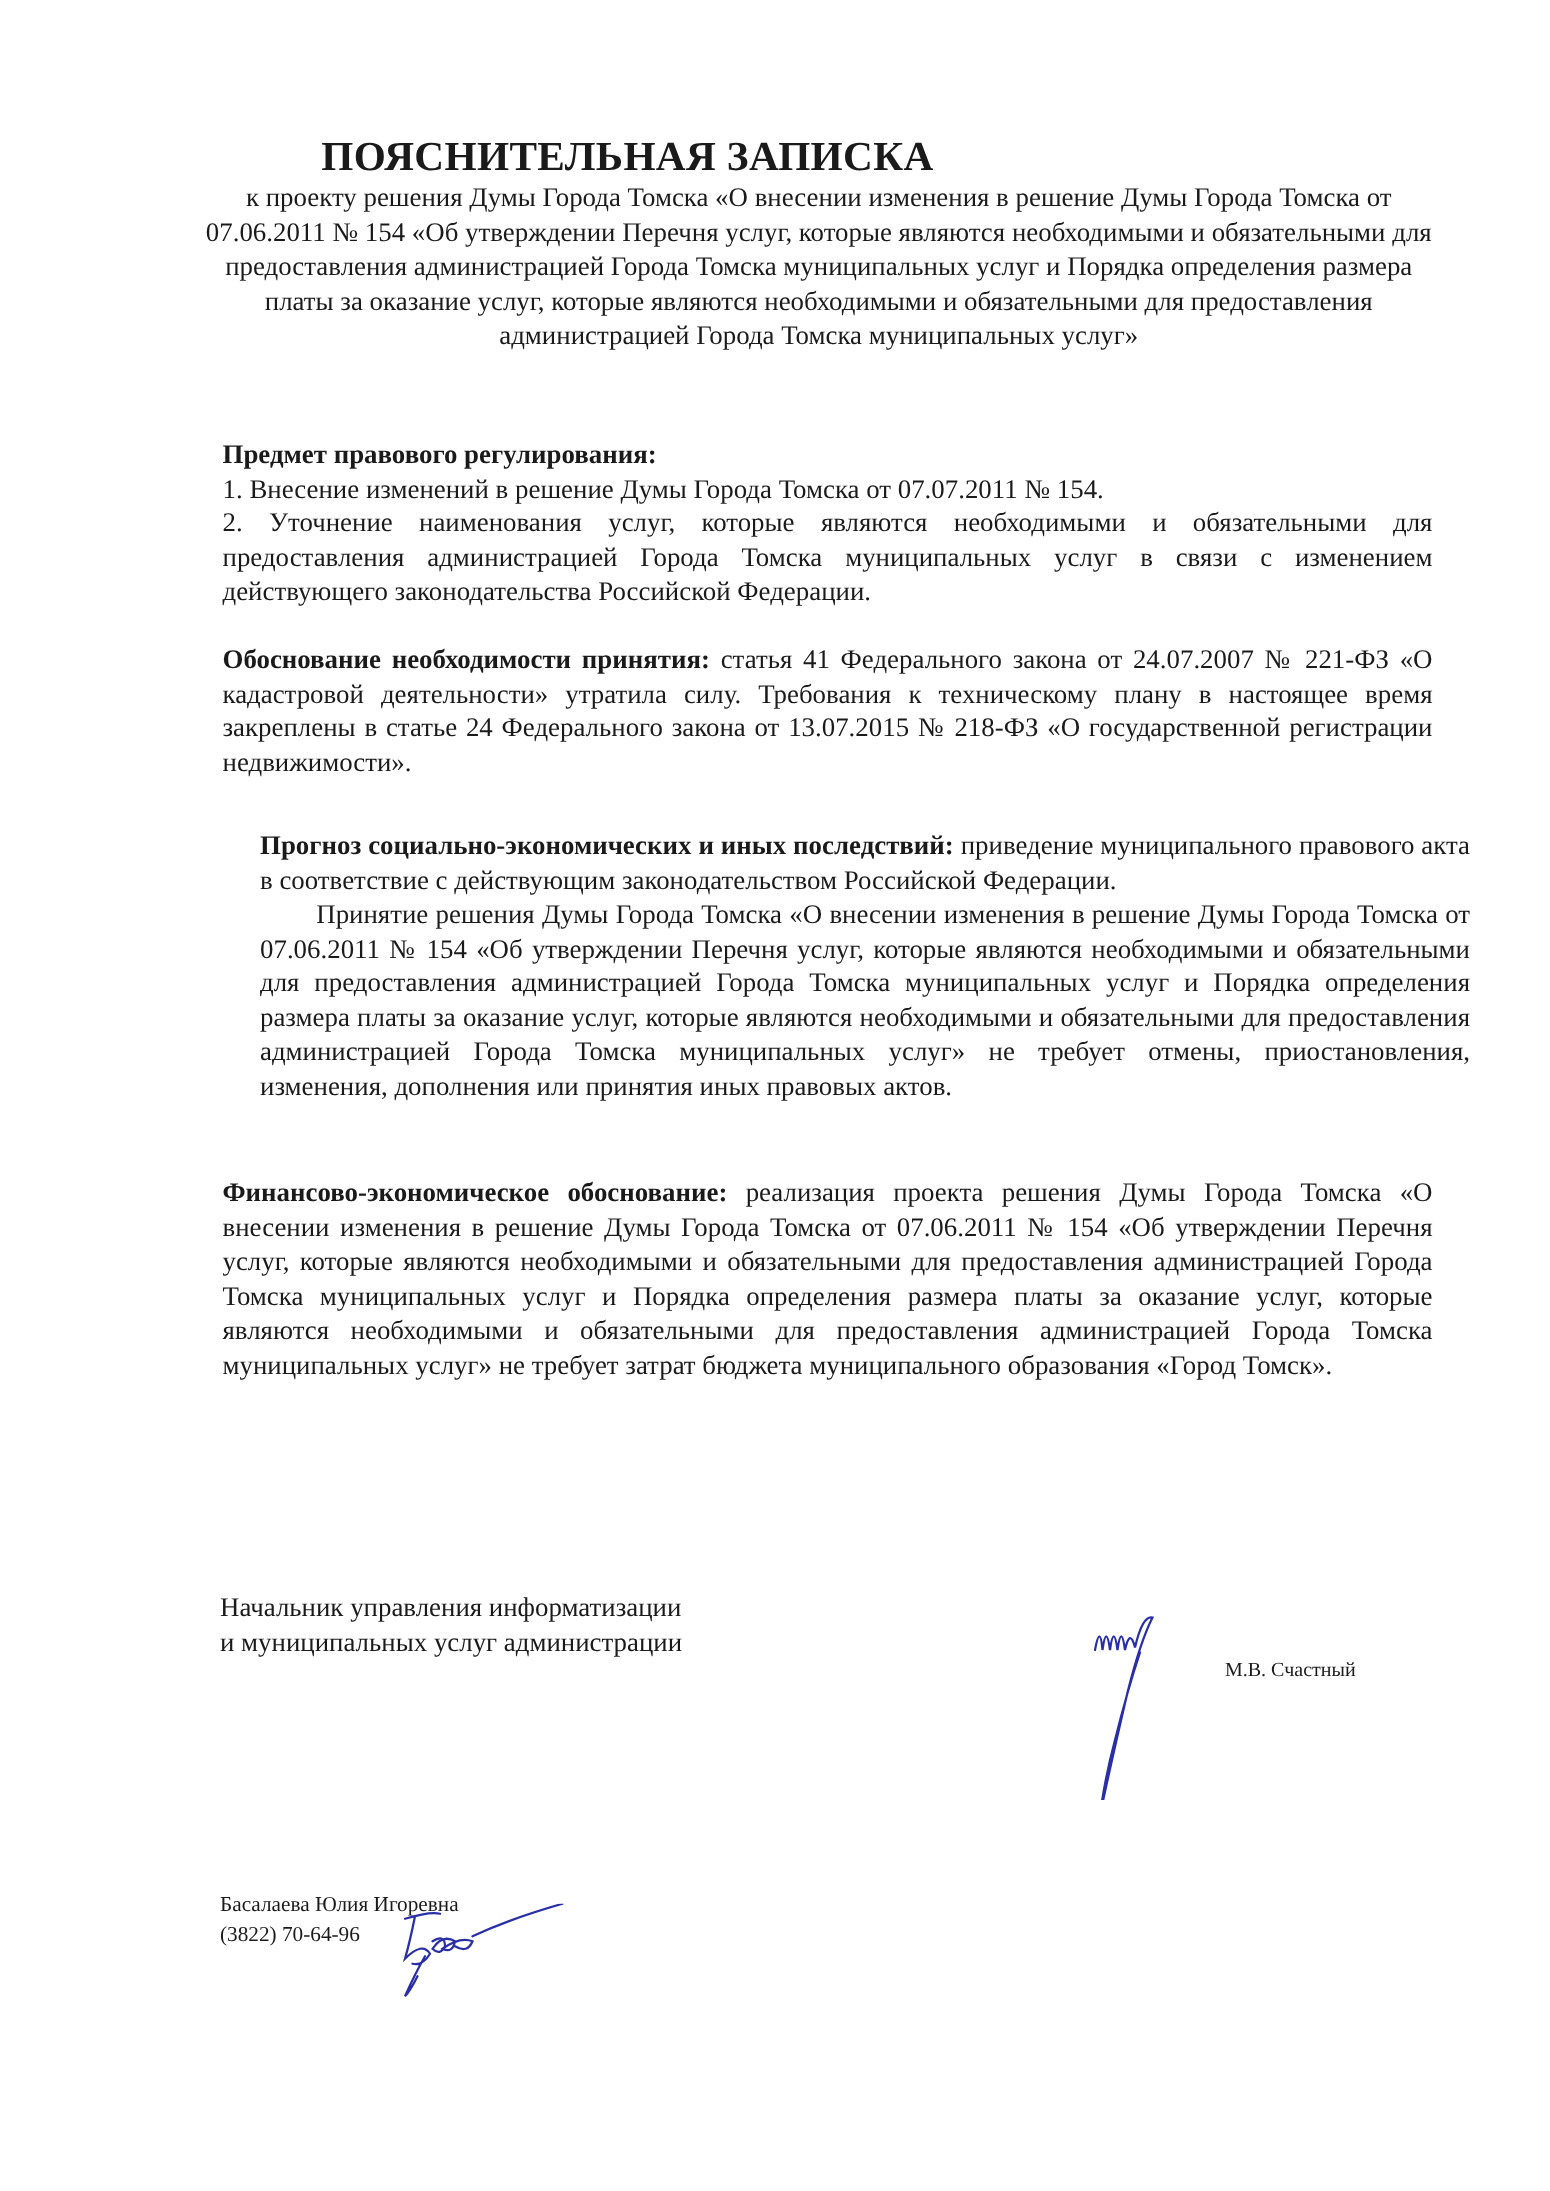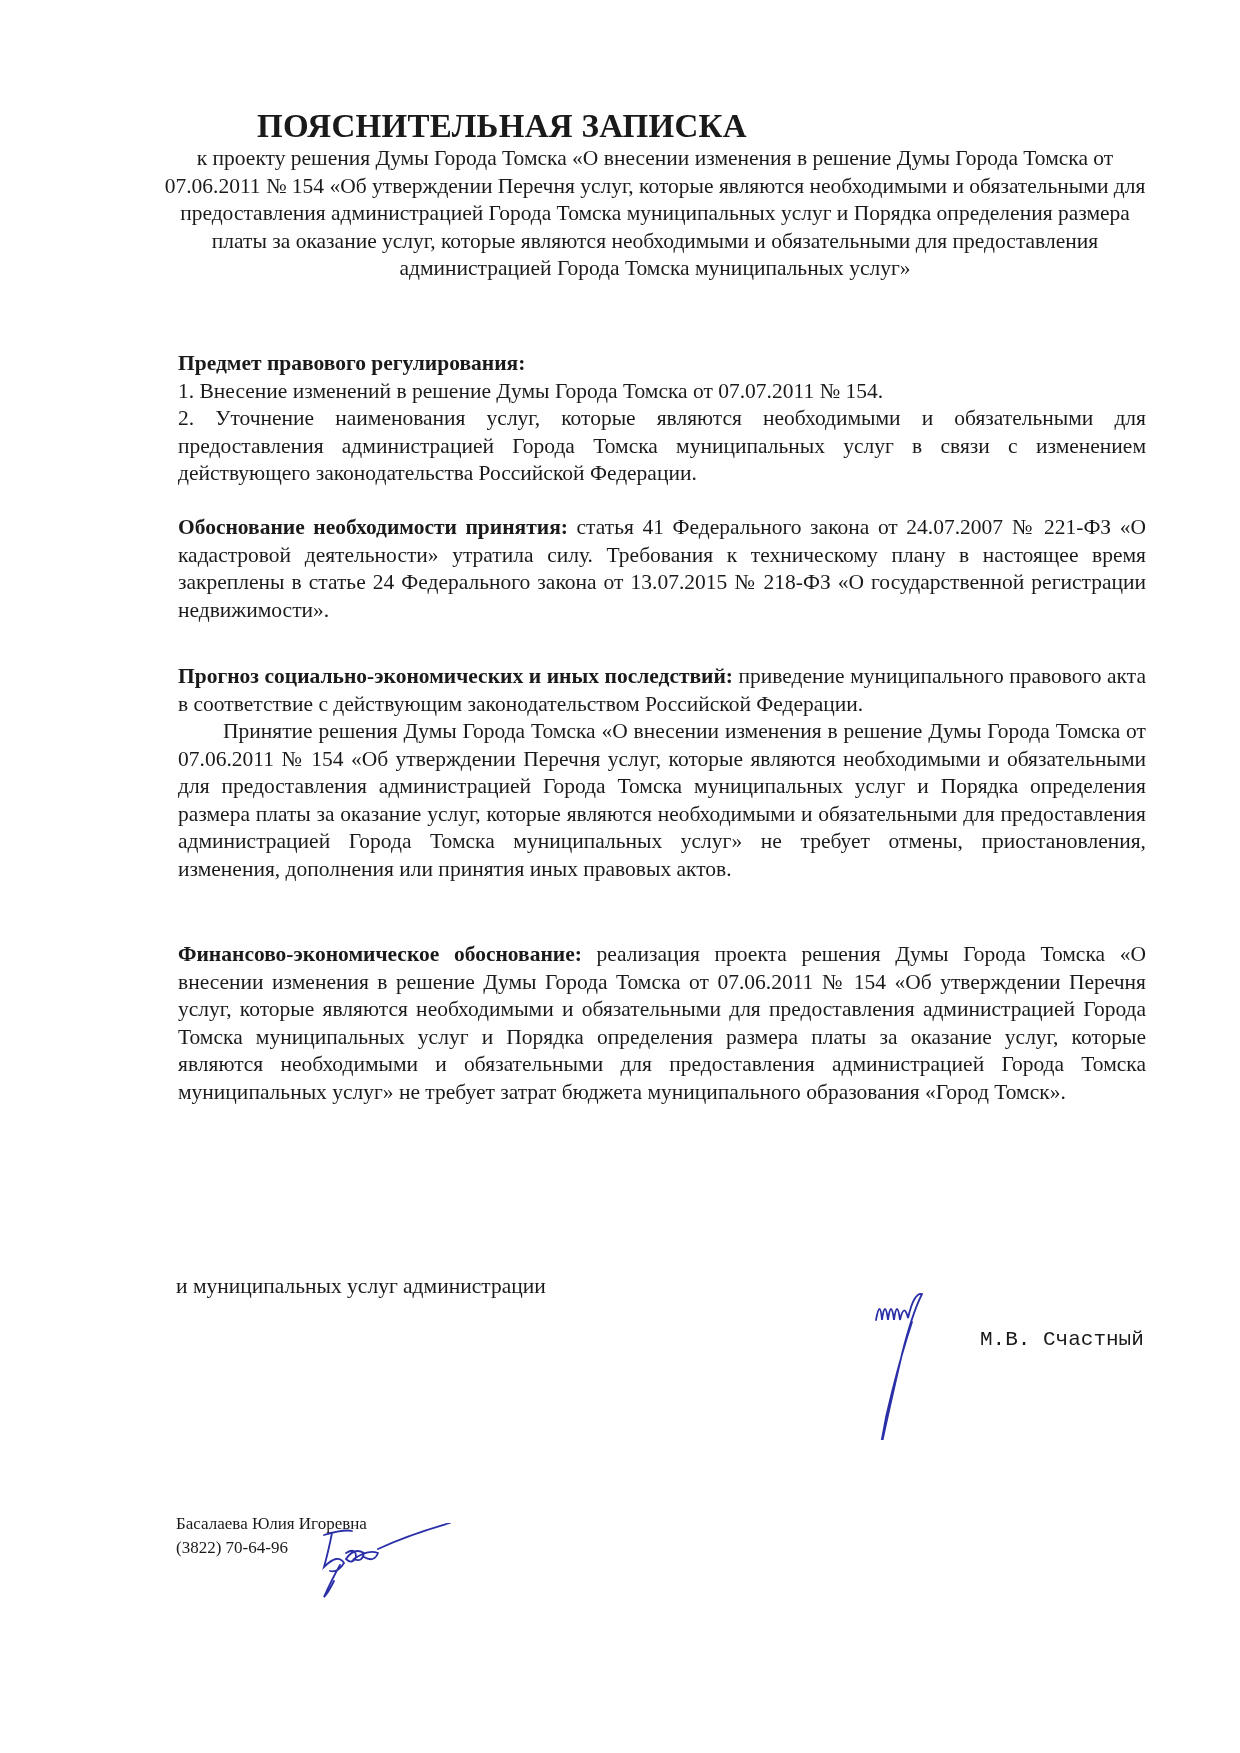--- a/index.html
+++ b/index.html
@@ -8,24 +8,24 @@
   .title{position:absolute;left:0;width:1004px;top:108px;text-align:center;
          font-weight:bold;font-size:33px;letter-spacing:0.3px;}
   .subtitle{position:absolute;left:160px;width:990px;top:145px;text-align:center;
          font-size:21.5px;line-height:27.5px;}
   .block{position:absolute;left:178px;width:968px;font-size:21.5px;line-height:27.5px;text-align:justify;}
   .block p{margin:0;}
   .b{font-weight:bold;}
   .indent{text-indent:45px;}
   #subject{top:350px;}
   #justif{top:514px;}
-  #forecast{top:663px;}
+  #forecast{top:663px;margin-left:30px;}
   #finance{top:941px;}
   .sig-left{position:absolute;left:176px;top:1273px;font-size:21.5px;line-height:27.5px;}
-  .sig-name{position:absolute;left:980px;top:1328px;font-size:21px;font-family:Liberation Mono, monospace;}
+  .sig-name{position:absolute;left:980px;top:1328px;font-size:16px;}
   .sig1{position:absolute;left:868px;top:1290px;}
   .contact{position:absolute;left:176px;top:1512px;font-size:17px;line-height:24px;font-family:Liberation Serif, serif;}
   .sig2{position:absolute;left:318px;top:1523px;}
 </style>
 </head>
 <body>
 
 <div class="title">ПОЯСНИТЕЛЬНАЯ ЗАПИСКА</div>
 <div class="subtitle">к проекту решения Думы Города Томска «О внесении изменения в решение Думы Города Томска от 07.06.2011 № 154 «Об утверждении Перечня услуг, которые являются необходимыми и обязательными для предоставления администрацией Города Томска муниципальных услуг и Порядка определения размера платы за оказание услуг, которые являются необходимыми и обязательными для предоставления администрацией Города Томска муниципальных услуг»</div>
 
@@ -42,20 +42,21 @@
 <div class="block" id="forecast">
   <p><span class="b">Прогноз социально-экономических и иных последствий:</span><span> приведение муниципального правового акта в соответствие с действующим законодательством Российской Федерации.</span></p>
   <p class="indent">Принятие решения Думы Города Томска «О внесении изменения в решение Думы Города Томска от 07.06.2011 № 154 «Об утверждении Перечня услуг, которые являются необходимыми и обязательными для предоставления администрацией Города Томска муниципальных услуг и Порядка определения размера платы за оказание услуг, которые являются необходимыми и обязательными для предоставления администрацией Города Томска муниципальных услуг» не требует отмены, приостановления, изменения, дополнения или принятия иных правовых актов.</p>
 </div>
 
 <div class="block" id="finance">
   <p><span class="b">Финансово-экономическое обоснование:</span><span> реализация проекта решения Думы Города Томска «О внесении изменения в решение Думы Города Томска от 07.06.2011 № 154 «Об утверждении Перечня услуг, которые являются необходимыми и обязательными для предоставления администрацией Города Томска муниципальных услуг и Порядка определения размера платы за оказание услуг, которые являются необходимыми и обязательными для предоставления администрацией Города Томска муниципальных услуг» не требует затрат бюджета муниципального образования «Город Томск».</span></p>
 </div>
 
 <div class="sig-left">
+  <div>Начальник управления информатизации</div>
   <div>и муниципальных услуг администрации</div>
 </div>
 
 <svg class="sig1" width="90" height="150" viewBox="0 0 90 150">
   <path d="M8 30 q4 -22 6 0 q3 -22 6 0 q3 -22 6 0 q3 -22 6 0 q4 -18 8 -2 q6 -26 14 -24 q-10 20 -20 60 q-14 60 -22 98 q4 -30 12 -60 q10 -40 20 -70" fill="none" stroke="#2a2fa8" stroke-width="1.8" stroke-linecap="round"></path>
 </svg>
 <div class="sig-name">М.В. Счастный</div>
 
 <div class="contact">
   <div>Басалаева Юлия Игоревна</div>

